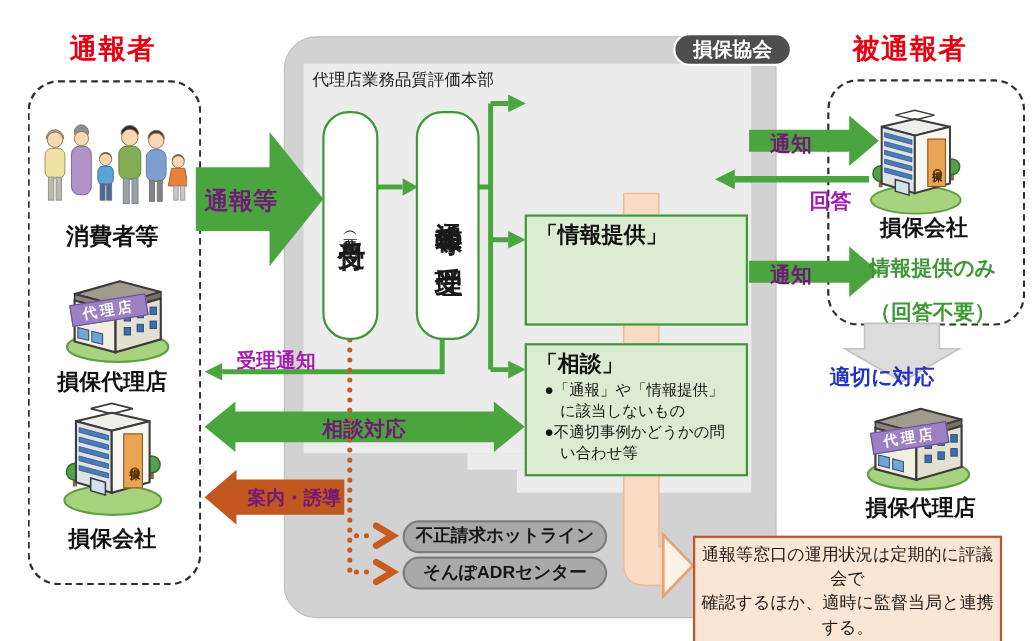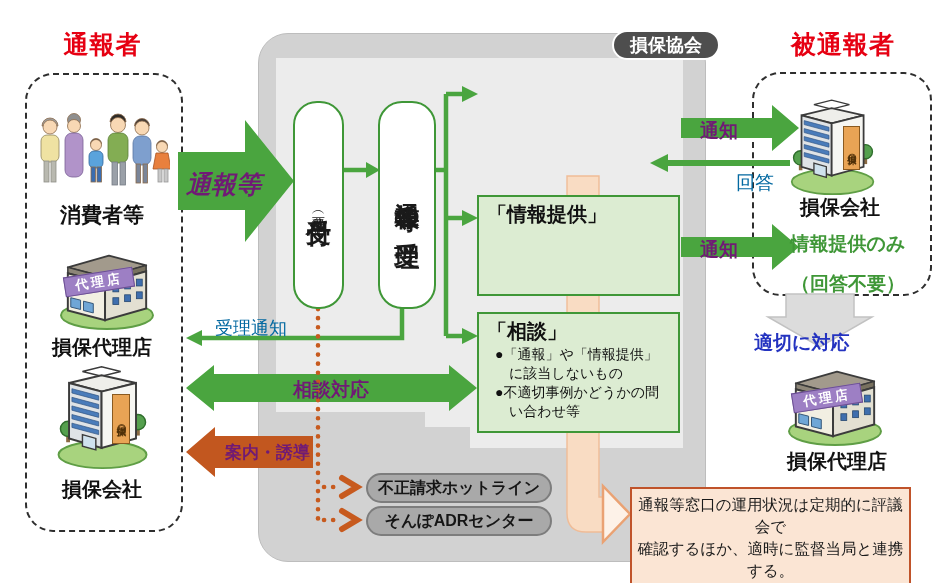--- a/index.html
+++ b/index.html
@@ -21,21 +21,21 @@
   .vtext{writing-mode:vertical-rl;text-align:center;line-height:1;}
   .vmain{font-size:25px;font-weight:bold;letter-spacing:3px;}
   .vsub{font-size:14px;letter-spacing:1px;}
   .gbox{position:absolute;left:477px;width:203px;background:#dcecd2;
     border:2.5px solid #3f9737;box-sizing:border-box;padding:4px 6px 0 8px;}
   .gbox h3{margin:0;font-size:20px;font-weight:bold;color:#111;line-height:1.3;}
   .gbox ul{list-style:none;margin:1px 0 0 0;padding:0 0 0 8px;}
   .gbox li{font-size:14px;line-height:1.36;padding-left:14px;text-indent:-14px;color:#111;}
   .lbl{position:absolute;font-weight:bold;color:#111;}
   .arrow-lbl{position:absolute;font-weight:bold;color:#701a75;}
-  .green-lbl{position:absolute;font-weight:normal;color:#0369a1;}
+  .green-lbl{position:absolute;font-weight:bold;color:#a21caf;}
   .pillgray{position:absolute;left:366px;width:182px;height:26px;background:#a9a9a9;
     border:2px solid #7d7d7d;border-radius:15px;text-align:center;line-height:26px;
     font-size:16px;font-weight:bold;color:#161616;}
   .note{position:absolute;left:630px;top:487px;width:281px;background:#fbe5d4;
     border:2.5px solid #c0532a;box-sizing:border-box;padding:5px 4px;
     font-size:15.5px;line-height:1.42;text-align:center;color:#1a1a1a;}
   .hsign{position:absolute;background:#9d7fc4;border:1.5px solid #6b4f92;color:#fff;
     font-size:13px;font-weight:bold;letter-spacing:3px;text-align:center;line-height:18px;
     transform:rotate(-9deg);}
   .vsign{position:absolute;background:#e9a455;border:1.5px solid #8a5a20;color:#4f3008;
@@ -102,20 +102,21 @@
     <g stroke="#c75a1e">
       <path d="M318,309 V522" stroke-width="4.6" stroke-dasharray="0.1 9" stroke-linecap="round" fill="none"></path>
       <path d="M324,487 H336" stroke-width="4.6" stroke-dasharray="0.1 9" stroke-linecap="round" fill="none"></path>
       <path d="M324,520 H336" stroke-width="4.6" stroke-dasharray="0.1 9" stroke-linecap="round" fill="none"></path>
       <path d="M342,478 L357,487 L342,496" stroke-width="6" fill="none" stroke-linecap="round"></path>
       <path d="M342,511 L357,520 L342,529" stroke-width="6" fill="none" stroke-linecap="round"></path>
     </g>
   </svg>
 
   <div class="badge">損保協会</div>
+  <div class="dept">代理店業務品質評価本部</div>
 
   <div class="abs red-title ctr" style="left:20px;top:28px;width:165px;">通報者</div>
 
   <svg class="abs" style="left:36px;top:100px;" width="134" height="98" viewBox="0 0 134 98">
     <g stroke="#8a6a4a" stroke-width="0.8">
       <path d="M6,26 a8,8 0 0 1 16,0 z" fill="#9f9f9f"></path>
         <circle cx="14" cy="27" r="7" fill="#f8d8b4"></circle>
       <rect x="5" y="35" width="18" height="27" rx="6" fill="#efe2a2" stroke="#8f875f"></rect>
       <rect x="8" y="61" width="5" height="21" fill="#b9b9b0" stroke="#8f8f88"></rect>
         <rect x="15" y="61" width="5" height="21" fill="#b9b9b0" stroke="#8f8f88"></rect>
@@ -210,21 +211,21 @@
   </div>
 
   <div class="pillgray" style="top:473px;text-align:center;">不正請求ホットライン</div>
   <div class="pillgray" style="top:506px;">そんぽADRセンター</div>
 
   <div class="note">
     <div>通報等窓口の運用状況は定期的に評議会で</div>
     <div>確認するほか、適時に監督当局と連携する。</div>
   </div>
 
-  <div class="abs red-title ctr" style="left:758px;top:28px;width:170px;">被通報者</div>
+  <div class="abs red-title ctr" style="left:742px;top:28px;width:170px;">被通報者</div>
 
   <svg class="abs" style="left:788px;top:94px;" width="90" height="102" viewBox="0 0 95 115">
     <ellipse cx="47" cy="99" rx="46" ry="14" fill="#a8d37e" stroke="#5f9e45" stroke-width="2"></ellipse>
     <rect x="9" y="77" width="4" height="9" fill="#8a6a42"></rect>
       <circle cx="11" cy="72" r="8" fill="#55a04e" stroke="#2f6e2c" stroke-width="1.5"></circle>
     <rect x="82" y="70" width="4" height="9" fill="#8a6a42"></rect>
       <circle cx="84" cy="65" r="8" fill="#55a04e" stroke="#2f6e2c" stroke-width="1.5"></circle>
     <polygon points="26,12 46,7 66,12 46,17" fill="#ffffff" stroke="#3b3b3b" stroke-width="1.5"></polygon>
     <polygon points="12,24 46,16 82,24 46,33" fill="#eeeeea" stroke="#3b3b3b" stroke-width="2"></polygon>
     <polygon points="12,24 46,33 46,92 12,82" fill="#dfe3e6" stroke="#3b3b3b" stroke-width="2"></polygon>
@@ -260,21 +261,21 @@
         <rect x="68" y="45" width="6" height="7"></rect>
         <rect x="80" y="42" width="6" height="7"></rect>
       <rect x="56" y="61" width="6" height="7"></rect>
         <rect x="68" y="58" width="6" height="7"></rect>
         <rect x="80" y="55" width="6" height="7"></rect>
     </g>
   </svg>
   <div class="hsign" style="left:792px;top:388px;width:68px;height:18px;"><span>代理店</span></div>
   <div class="lbl ctr" style="left:752px;top:448px;width:170px;font-size:20px;">損保代理店</div>
 
-  <div class="arrow-lbl" style="left:186px;top:168px;font-size:25px;font-style:italic;">通報等</div>
+  <div class="arrow-lbl" style="left:186px;top:168px;font-size:22px;">通報等</div>
   <div class="green-lbl" style="left:215px;top:316px;font-size:18px;">受理通知</div>
   <div class="arrow-lbl ctr" style="left:286px;top:377px;width:90px;font-size:19px;">相談対応</div>
   <div class="arrow-lbl ctr" style="left:220px;top:441px;width:95px;font-size:17px;">案内・誘導</div>
   <div class="arrow-lbl ctr" style="left:688px;top:118px;width:62px;font-size:19px;">通知</div>
   <div class="green-lbl ctr" style="left:727px;top:170px;width:56px;font-size:19px;">回答</div>
   <div class="arrow-lbl ctr" style="left:688px;top:237px;width:62px;font-size:19px;">通知</div>
 
 </div>
 
 </body></html>

